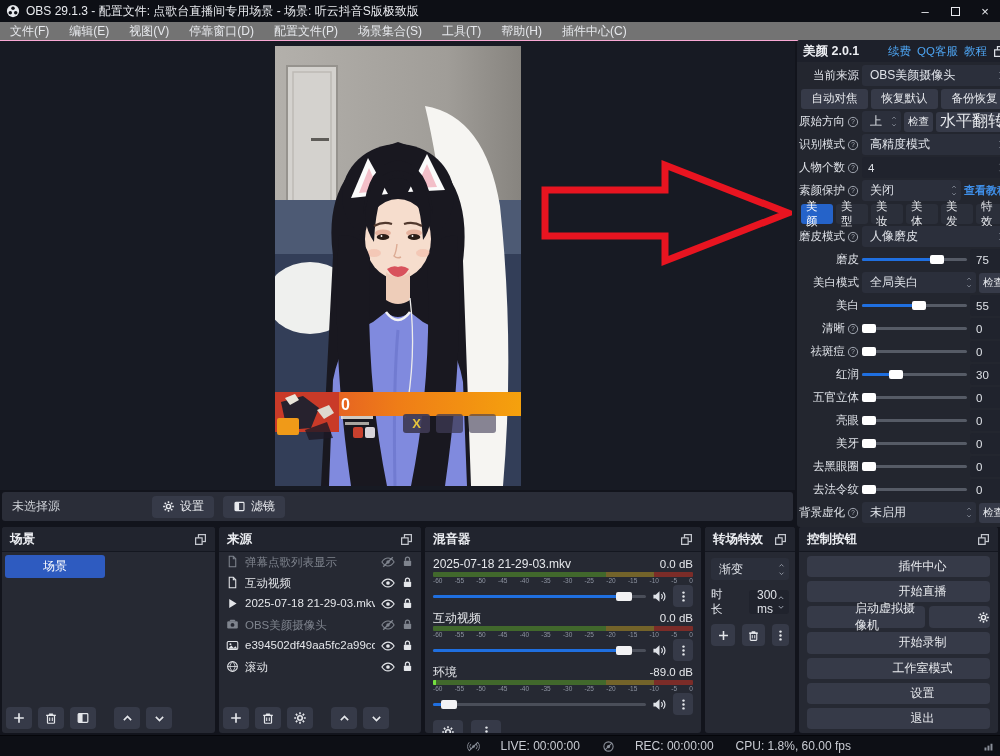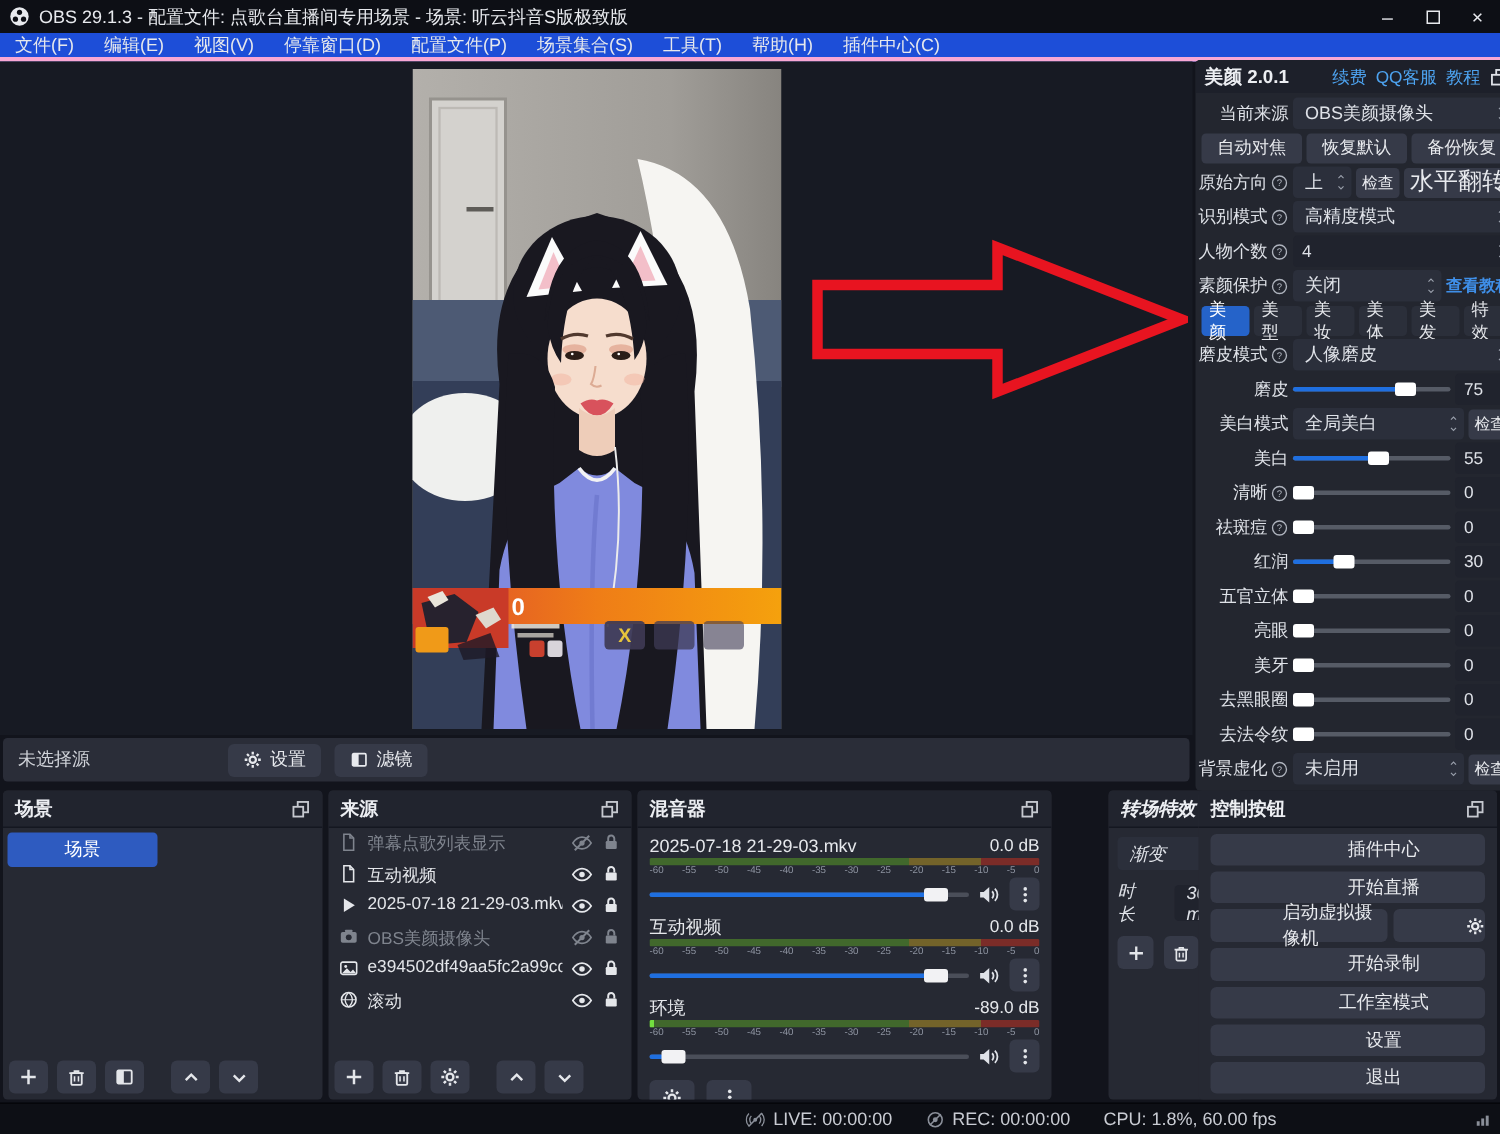--- a/index.html
+++ b/index.html
@@ -7,21 +7,21 @@
   body { font-family:"Liberation Sans","DejaVu Sans",sans-serif; font-size:12px; color:#dfe2e8; }
   .window { position:relative; width:1000px; height:756px; background:#12141c; overflow:hidden; }
 
   
   .titlebar { position:absolute; top:0; left:0; width:100%; height:22px; background:#0d0f15; display:flex; align-items:center; padding-left:6px; }
   .titlebar .tlogo { margin-right:6px; display:flex; }
   .title-text { font-size:12px; color:#e8eaee; white-space:nowrap; }
   .win-controls { margin-left:auto; display:flex; height:100%; }
   .win-btn { width:30px; height:100%; display:flex; align-items:center; justify-content:center; color:#e8eaee; font-size:13px; }
   .win-max-glyph { width:9px; height:9px; border:1.3px solid #e8eaee; }
-  .menubar { position:absolute; top:22px; left:0; width:100%; height:19px; background:#1d4ed8; display:flex; align-items:center; border-bottom:3px solid #f9a8d4; }
+  .menubar { position:absolute; top:22px; left:0; width:100%; height:19px; background:#737373; display:flex; align-items:center; border-bottom:1px solid #f9a8d4; }
   .menu-item { padding:0 10px; height:100%; display:flex; align-items:center; color:#e6e8ec; }
 
   
   .viewport { position:absolute; top:41px; left:0; width:795px; height:449px; background:#171a23; }
   .canvas { position:absolute; left:275px; top:5px; width:246px; height:440px; }
   .canvas svg { display:block; }
   .arrow-svg { position:absolute; left:534px; top:117px; }
 
   
   .props-bar { position:absolute; left:2px; top:492px; width:791px; height:29px; background:#2a2d38; border-radius:3px; display:flex; align-items:center; padding:0 10px; }
@@ -29,21 +29,21 @@
   .pbtn { height:22px; background:#363a48; border-radius:4px; display:flex; align-items:center; gap:5px; padding:0 10px; margin-right:9px; color:#e8eaee; }
 
   
   .dock { position:absolute; top:527px; height:206px; background:#262933; border-radius:3px; display:flex; flex-direction:column; overflow:hidden; }
   .dock-header { height:25px; min-height:25px; background:#21242e; border-bottom:1px solid #141720; display:flex; align-items:center; padding:0 8px; font-weight:bold; font-size:12.5px; color:#eceef2; }
   .dock-header .pop { margin-left:auto; color:#c6c9d0; display:flex; }
   .dock-body { flex:1; position:relative; }
   .dock-scenes { left:2px;   width:213px; }
   .dock-sources{ left:219px; width:202px; }
   .dock-mixer  { left:425px; width:276px; }
-  .dock-trans  { left:739px; width:90px;font-style:italic;  }
+  .dock-trans  { left:705px; width:90px;  }
   .dock-ctl    { left:799px; width:199px; }
 
   .scene-item { margin:3px; width:100px; height:23px; background:#2e5bc0; border-radius:3px; display:flex; align-items:center; justify-content:center; color:#fff; }
   .dock-toolbar { position:absolute; bottom:4px; left:4px; display:flex; gap:6px; align-items:center; }
   .sqbtn { width:26px; height:22px; background:#363a48; border-radius:4px; display:flex; align-items:center; justify-content:center; color:#e4e6ea; }
   .tb-gap { width:6px; }
 
   .src-row { height:21px; display:flex; gap:6px; padding:0 7px; color:#e4e6ea; }
   .src-row.dim { color:#7f848e; }
   .src-name { flex:1; font-size:11.5px; white-space:nowrap; overflow:hidden; }
@@ -102,21 +102,21 @@
   .track { position:relative; width:100%; height:3px; background:#565b66; border-radius:2px; }
   .fill { position:absolute; left:0; top:0; height:100%; background:#1f6fe0; border-radius:2px; }
   .handle { position:absolute; top:-3px; width:14px; height:9px; background:#fff; border-radius:2px; }
   .btab { height:20px; padding:0 5px; background:#2b2f3a; border-radius:3px; display:flex; align-items:center; justify-content:center; font-size:11.5px; color:#e4e6ea; }
   .btab.active { background:#2563c9; color:#fff; }
   .blink { color:#3f8fe8; font-weight:bold; font-size:11px; white-space:nowrap; }
   .b-scroll { position:absolute; right:1px; top:24px; width:4px; height:210px; background:#3c4150; border-radius:2px; }
 
   
   .statusbar { position:absolute; bottom:0; left:0; width:100%; height:21px; background:#0d0f15; border-top:1px solid #05060a; display:flex; align-items:center; color:#c9ccd3; }
-  .sb-group { display:flex; align-items:center; gap:5px; margin-right:22px;justify-content:flex-end; }
+  .sb-group { display:flex; align-items:center; gap:20px; margin-right:22px;justify-content:flex-end; }
   .sb-spacer { flex:1; }
   .svgic { display:block; }
 </style>
 </head>
 <body>
 
 <div class="window">
 
   <div class="titlebar">
     <span class="tlogo">

